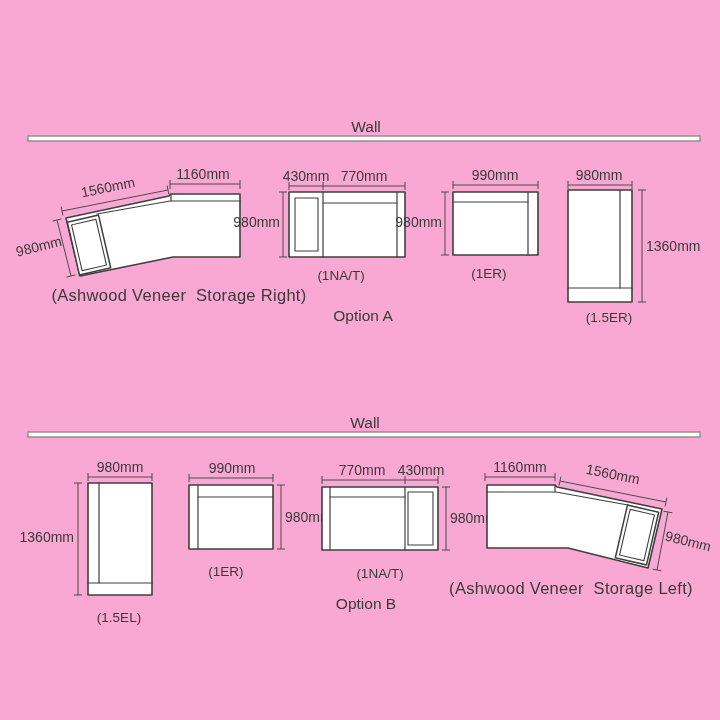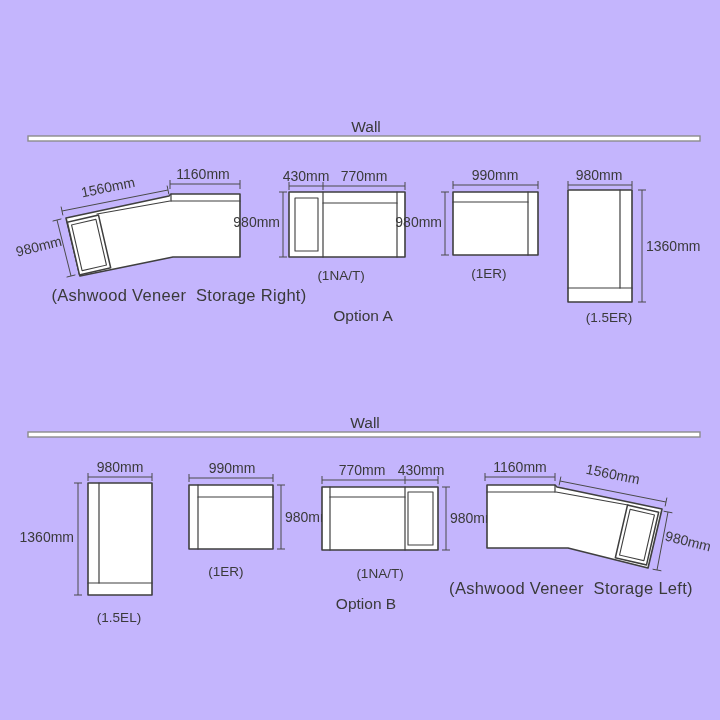--- a/index.html
+++ b/index.html
@@ -1,16 +1,16 @@
 <!DOCTYPE html>
 <html><head>
 <meta charset="utf-8">
 <style>
   html,body{margin:0;padding:0;background:#ffffff;}
-  .page{width:720px;height:720px;background:#c4b5fd;position:relative;overflow:hidden;}
+  .page{width:720px;height:720px;background:#f9a8d4;position:relative;overflow:hidden;}
   svg text{
     fill:#3a3a3a;
     font-family:"Liberation Sans", sans-serif;
     white-space:pre;
   }
   .t14{font-size:14px;}
   .cap{font-size:13.5px;}
   .lbl{font-size:15.5px;}
   .cap-lg{font-size:16.5px;letter-spacing:.3px;}
   .shape{fill:#ffffff;stroke:#3f3f3f;stroke-width:1.6;stroke-linejoin:round;}

